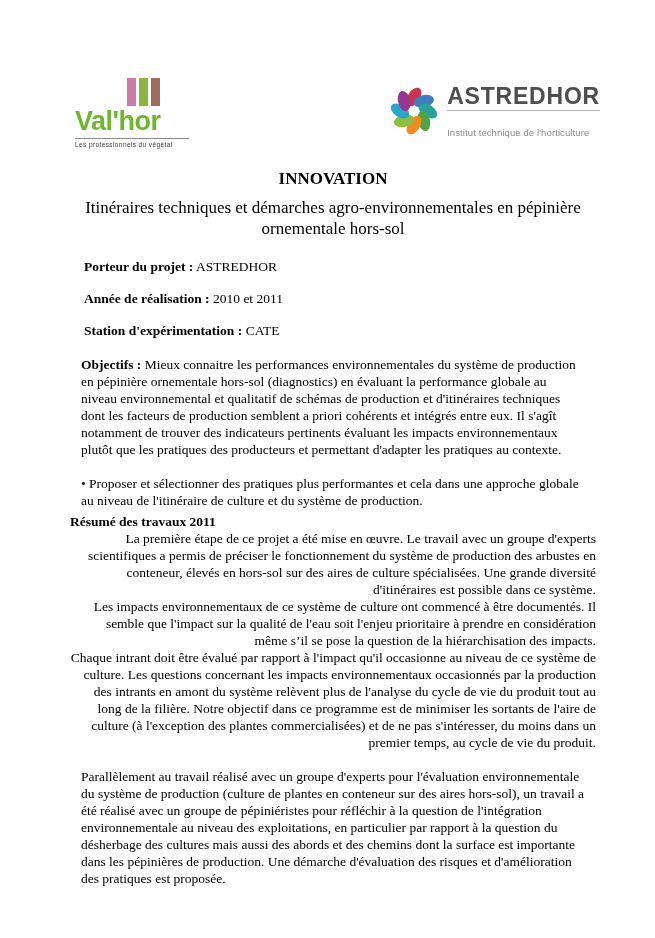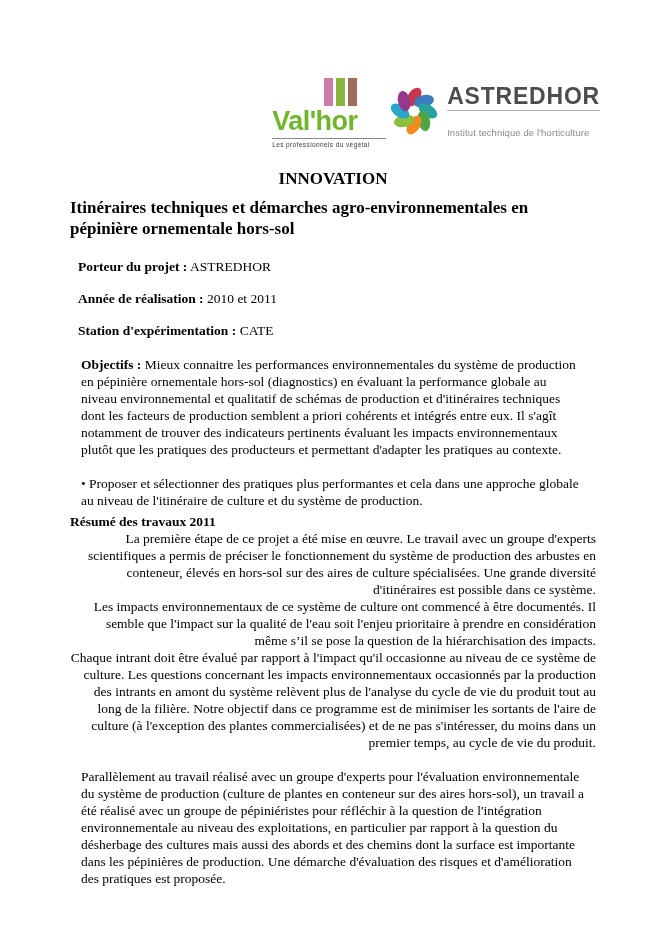--- a/index.html
+++ b/index.html
@@ -9,21 +9,21 @@
     margin:0 auto;
     background:#ffffff;
     font-family:"Liberation Serif", serif;
     color:#000;
     overflow:hidden;
   }
 
   
   .logos {
     position:absolute; top:78px; left:75px; right:55px;
-    display:flex; justify-content:flex-end; align-items:flex-start;
+    display:flex; justify-content:space-between; align-items:flex-start;
   }
   .valhor { width:114px; font-family:"Liberation Sans", sans-serif; }
   .valhor-bars { display:flex; gap:3px; margin-left:52px; height:28px; }
   .valhor-bars .bar { width:9px; height:28px; display:inline-block; }
   .valhor-name {
     font-size:27px; font-weight:700; letter-spacing:-0.5px;
     line-height:28px; margin-top:1px;
   }
   .valhor-tagline {
     margin-top:3px; padding-top:2px;
@@ -48,24 +48,24 @@
   
   .main {
     position:absolute; top:161px; left:70px; width:526px;
     font-size:13.5px; line-height:17px;
   }
   .kicker {
     margin:8px; text-align:center;
     font-size:17px; line-height:20px; font-weight:700;
   }
   .doc-title {
-    margin:1px 0 0; font-size:17px; line-height:21px; font-weight:700;
+    margin:1px 0 0; font-size:17px; line-height:21px; font-weight:400;text-align:center;
   }
   .meta { margin-top:19px; }
-  .meta-line { margin:0 8px 15px; }
+  .meta-line { margin:0 14px 15px; }
   .meta-line:last-child { margin-bottom:0; }
   .b { font-weight:700; }
   .para { margin:17px 11px 0; }
   .para.tight { margin:0;text-align:right; }
   .section-heading { margin:4px 0 0; font-size:13.5px; line-height:17px; font-weight:700; }
 </style>
 </head>
 <body>
 
 <div class="page">

